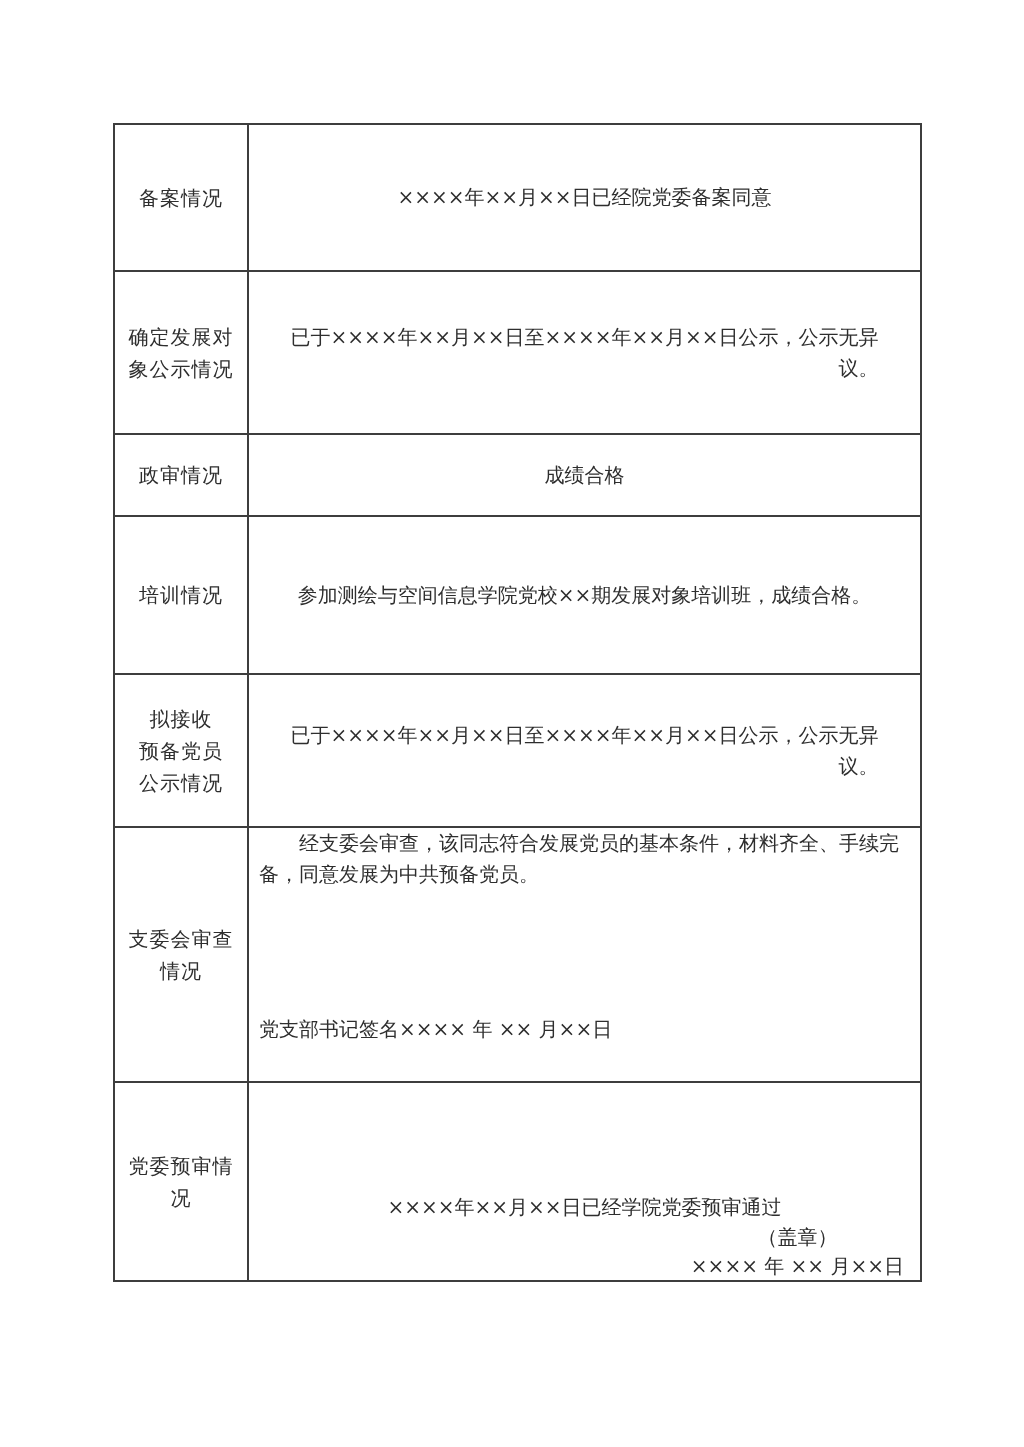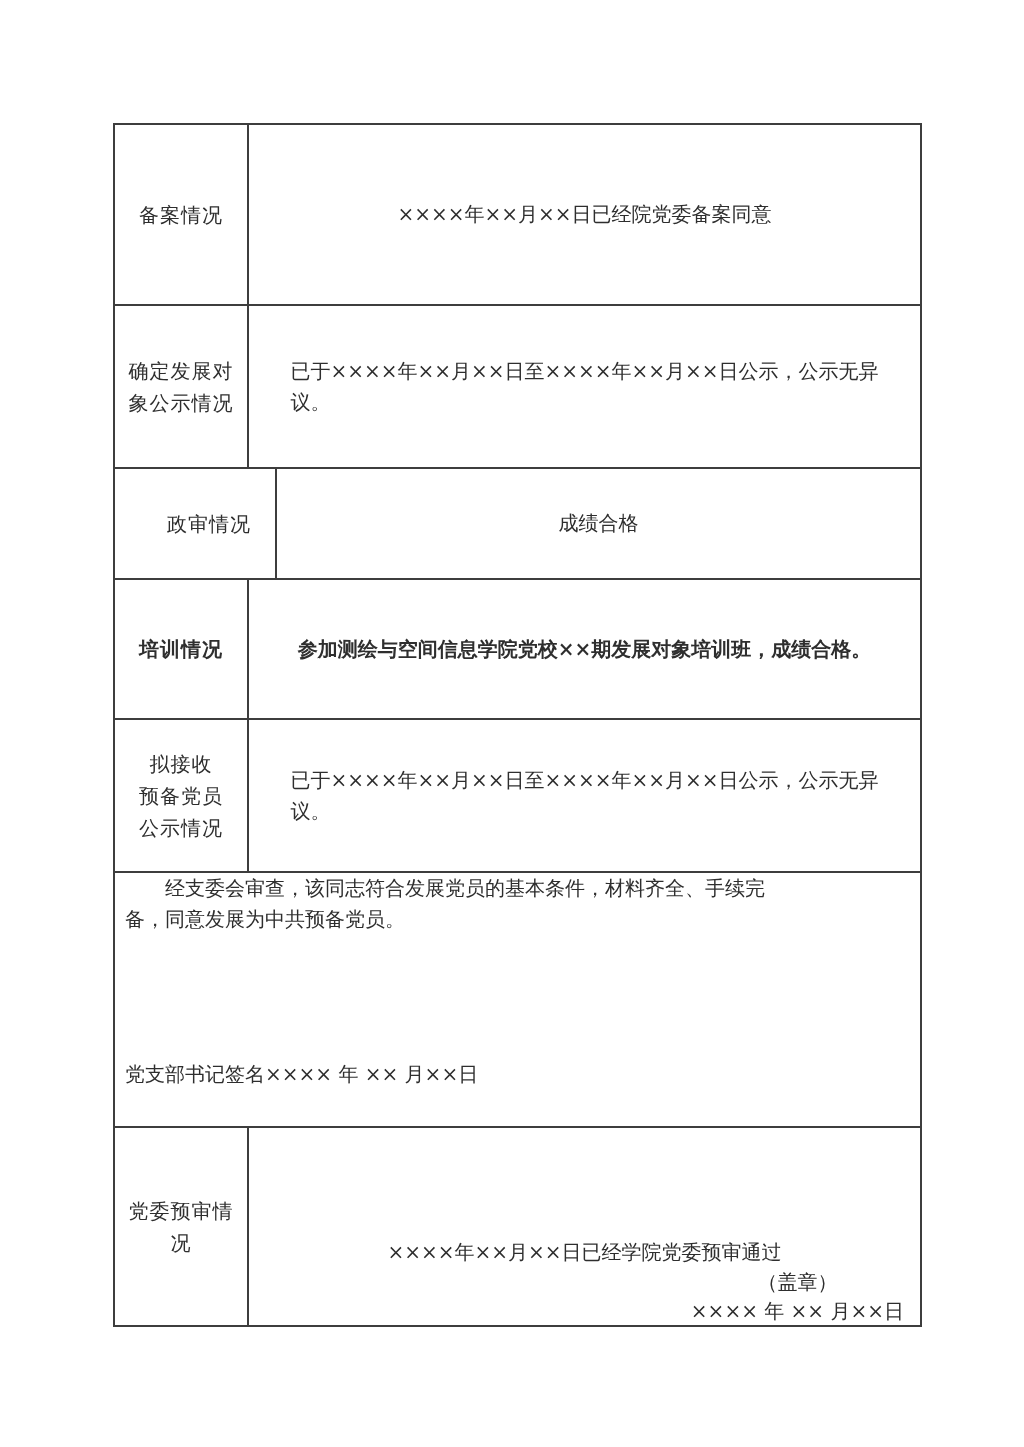--- a/index.html
+++ b/index.html
@@ -49,21 +49,21 @@
   .cell-content {
     flex: 1 1 auto;
     box-sizing: border-box;
     font-size: 20px;
     line-height: 31px;
   }
   .cell-content.center {
     display: flex;
     align-items: center;
     justify-content: center;
-    text-align: left;
+    text-align: right;
     white-space: pre-line;
     padding: 0 12px;
   }
   .cell-content.column {
     display: flex;
     flex-direction: column;
   }
   .review-paragraph {
     white-space: pre-wrap;
     text-align: left;
@@ -87,24 +87,24 @@
     align-self: flex-end;
     margin-right: 16px;
     text-align: center;
     line-height: 29px;
     white-space: nowrap;
   }
   .seal-line {
     display: block;
   }
   
-  .row-1 { height: 179px; }
+  .row-1 { height: 145px; }
   .row-2 { height: 163px; }
-  .row-3 { height: 111px; padding-left: 28px;  }
-  .row-4 { height: 140px; font-weight: bold; }
+  .row-3 { height: 82px;  }
+  .row-4 { height: 158px; }
   .row-5 { height: 153px; }
   .row-6 { height: 255px; }
   .row-7 { height: 199px; }
 </style>
 </head>
 <body>
 
 <div class="page">
   <div class="form-table">
 
@@ -132,20 +132,22 @@
 
     <div class="row row-5">
       <div class="cell-label">拟接收
 预备党员
 公示情况</div>
       <div class="cell-content center">已于××××年××月××日至××××年××月××日公示，公示无异
 议。</div>
     </div>
 
     <div class="row row-6">
+      <div class="cell-label">支委会审查
+情况</div>
       <div class="cell-content column">
         <div class="review-paragraph">　　经支委会审查，该同志符合发展党员的基本条件，材料齐全、手续完
 备，同意发展为中共预备党员。</div>
         <div class="signature-row">
           <span>党支部书记签名</span>
           <span>×××× 年 ×× 月××日</span>
         </div>
       </div>
     </div>
 

